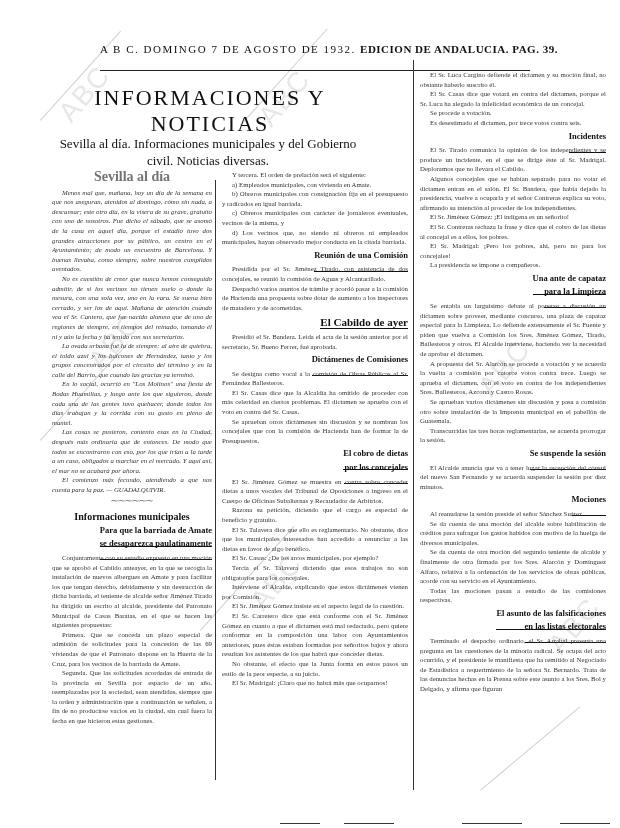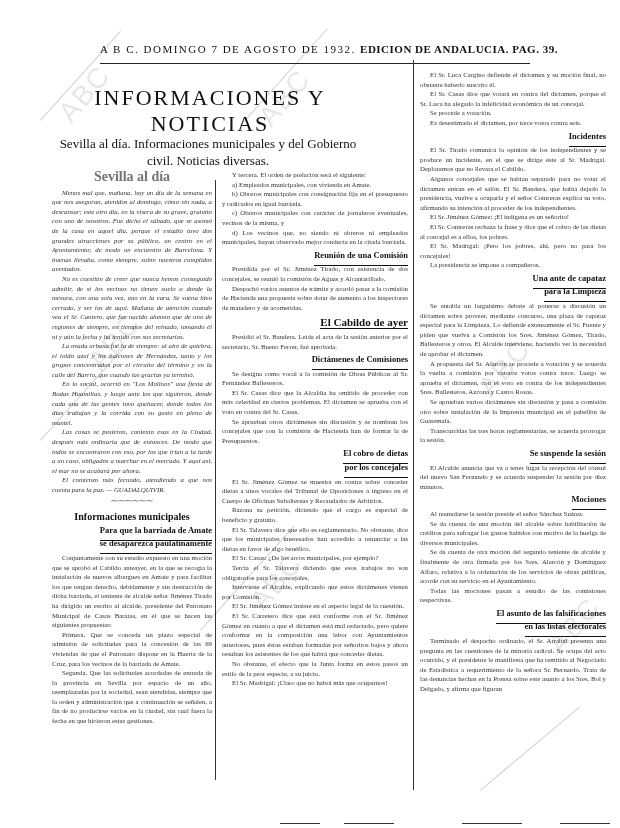--- a/index.html
+++ b/index.html
@@ -1,30 +1,30 @@
 <!DOCTYPE html>
 <html><head>
 <meta charset="utf-8">
 <style>
   html, body { margin:0; padding:0; background:#ffffff; }
   body { width:620px; height:828px; position:relative; overflow:hidden; font-family:"Liberation Serif", "DejaVu Serif", serif; color:#111; }
   .page { position:absolute; left:0; top:0; width:620px; height:828px; }
-  .masthead { position:absolute; left:100px; top:43px; width:430px; font-size:11px; letter-spacing:1.5px; white-space:nowrap; border-bottom:1px solid #222; padding-bottom:8px; }
+  .masthead { position:absolute; left:100px; top:43px; width:430px; font-size:11px; letter-spacing:1.5px; white-space:nowrap; border-bottom:1px solid #222; padding-bottom:15px; }
   .masthead b { letter-spacing:0.5px; }
   .headline1 { position:absolute; left:55px; top:85px; width:310px; text-align:center; font-size:22px; letter-spacing:2px; }
   .headline2 { position:absolute; left:55px; top:102px; width:310px; text-align:center; font-size:22px; letter-spacing:2px; }
   .subhead { position:absolute; left:48px; top:135px; width:320px; text-align:center; font-size:13px; line-height:17px; }
   .vrule { position:absolute; width:1px; background:#333; }
   .col { position:absolute; font-size:6.8px; line-height:9.6px; text-align:justify; color:#333; overflow:hidden; }
   .col p { margin:0; text-indent:10px; }
   .col p.it { font-style:italic; }
   .sec-title { text-align:center; font-size:14px; font-weight:bold; margin:4px 0 6px 0; color:#737373; text-indent:0 !important; }
   .sec-big { text-align:center; font-size:10px; font-weight:bold; margin:6px 0 2px 0; color:#111; text-indent:0 !important; white-space:nowrap; }
   .sub-right { text-align:right; font-size:8.5px; font-weight:bold; margin:4px 0 4px 0; color:#111; text-indent:0 !important; }
-  .sub-right span { border-bottom:1.5px solid #111; padding-bottom:5px; }
+  .sub-right span { border-bottom:1.5px solid #111; padding-bottom:11px; }
   .sub-rule { text-align:right; font-size:9px; font-weight:bold; margin:6px 0 4px 0; color:#111; text-indent:0 !important; }
   .sub-rule span { border-bottom:1.5px solid #111; }
   .flourish { text-align:center; font-size:7px; margin:2px 0; text-indent:0 !important; color:#222; }
   .watermark { position:absolute; font-family:"Liberation Sans", sans-serif; font-size:28px; color:rgba(120,120,120,0.18); transform:rotate(-50deg); transform-origin:left top; letter-spacing:2px; pointer-events:none; }
   .diag { position:absolute; height:1px; background:rgba(120,120,120,0.35); transform-origin:left top; pointer-events:none; }
   .footer-rule { position:absolute; height:1px; background:#333; }
 </style>
 </head>
 <body>
 

